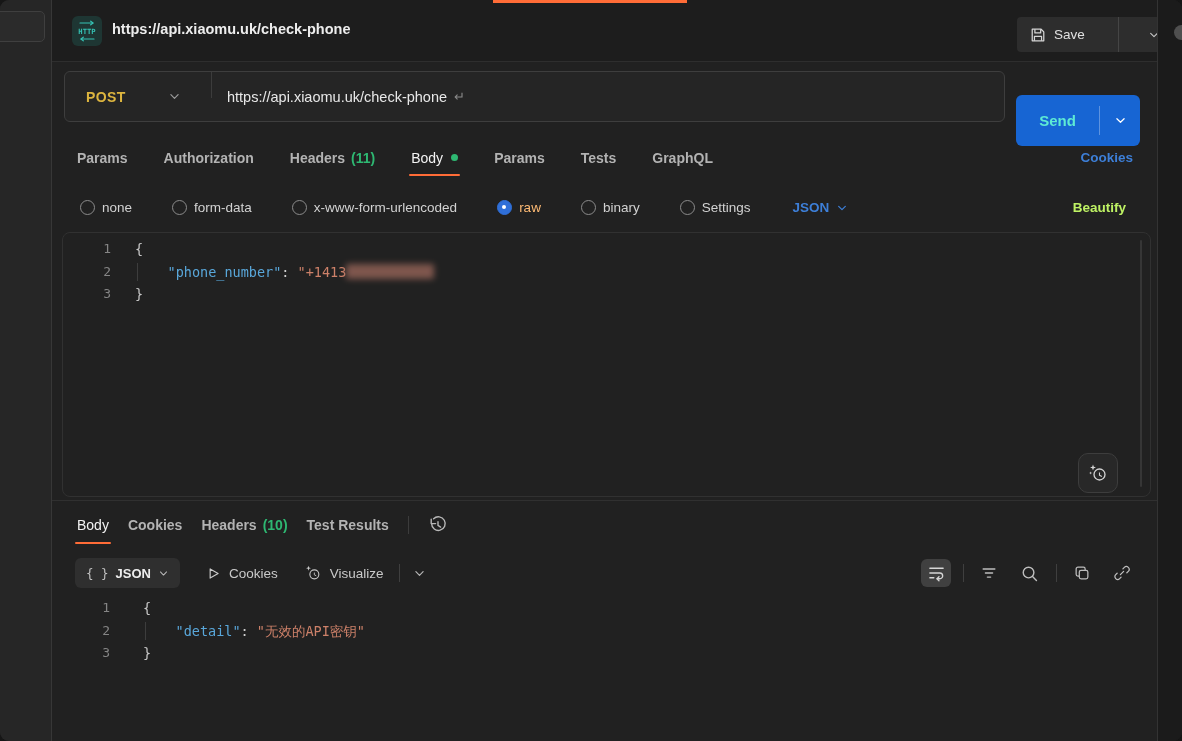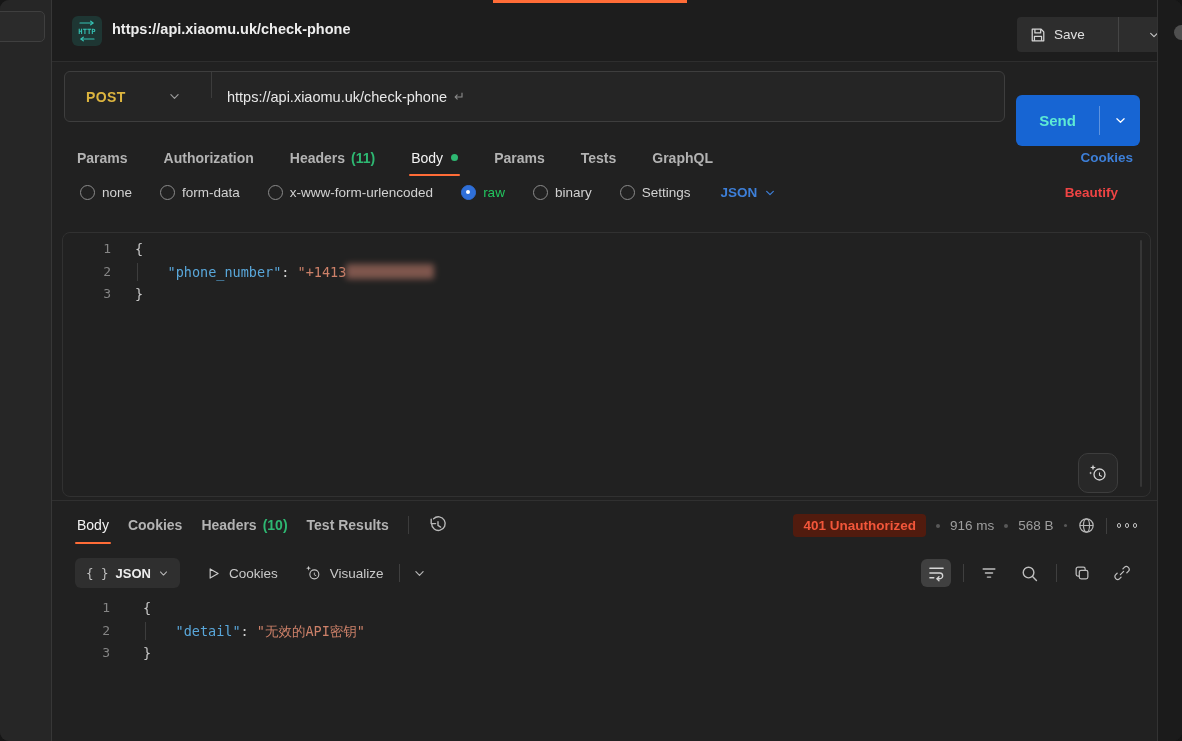--- a/index.html
+++ b/index.html
@@ -48,29 +48,29 @@
   .req-tabs{position:absolute;left:0;top:139px;right:0;height:37px;display:flex;align-items:center;
             padding-left:25px;gap:36px;font-size:14px;color:#b3b3b3;}
   .tab{position:relative;height:100%;display:flex;align-items:center;gap:6px;cursor:pointer;font-weight:bold;}
   .tab .count{color:#2eb872;}
   .tab.active{color:#f3f3f3;font-weight:500;}
   .tab.active::after{content:"";position:absolute;left:-2px;right:-2px;bottom:0;height:2.5px;background:#ff6c37;border-radius:2px;}
   .dot{width:7px;height:7px;border-radius:50%;background:#2eb872;margin-left:2px;}
   .cookies-link{margin-left:auto;margin-right:24px;color:#3d7fd8;font-weight:600;font-size:13.5px;cursor:pointer;}
 
   
-  .modes{position:absolute;left:0;top:185px;right:8px;height:30px;display:flex;align-items:flex-start;
-         padding-left:28px;gap:28px;font-size:13.5px;color:#d2d2d2;}
+  .modes{position:absolute;left:0;top:185px;right:0;height:30px;display:flex;align-items:flex-end;
+         padding-left:28px;gap:40px;font-size:13.5px;color:#d2d2d2;}
   .mode{display:flex;align-items:center;gap:7px;cursor:pointer;}
   .radio{width:15px;height:15px;border:1.5px solid #8b8b8b;border-radius:50%;box-sizing:border-box;position:relative;}
   .mode.checked .radio{border-color:#2f6fd8;background:#2f6fd8;}
   .mode.checked .radio::after{content:"";position:absolute;left:4px;top:4px;width:4px;height:4px;background:#fff;border-radius:50%;}
-  .mode.checked{color:#22c55e;}
+  .mode.checked{color:#fdba74;}
   .lang{display:flex;align-items:center;gap:7px;color:#3d7fd8;font-weight:700;margin-left:2px;cursor:pointer;}
-  .beautify{margin-left:auto;margin-right:31px;color:#ef4444;font-weight:600;font-size:13.5px;cursor:pointer;}
+  .beautify{margin-left:auto;margin-right:31px;color:#bef264;font-weight:600;font-size:13.5px;cursor:pointer;}
 
   
   .editor{position:absolute;left:10px;top:232px;width:1089px;height:265px;border:1px solid #313131;border-radius:8px;
           font-family:"DejaVu Sans Mono","DejaVu Sans",monospace;font-size:13.5px;padding-top:5px;box-sizing:border-box;}
   .cl{display:flex;line-height:22.5px;}
   .ln{width:48px;text-align:right;color:#858585;flex:none;font-size:13px;}
   .ct{margin-left:24px;white-space:pre;position:relative;color:#c9c9c9;}
   .ct.wide{margin-left:33px;}
   .tok-key{color:#59a7da;}
   .tok-sep{color:#d0d0d0;}
@@ -283,41 +283,20 @@
         <div class="resp-vsep"></div>
         <span class="history">
           <svg width="20" height="20" viewBox="0 0 20 20" fill="none" stroke="currentColor" stroke-width="1.4" stroke-linecap="round" stroke-linejoin="round">
             <path d="M3.2 4.2v4.4h4.4"></path>
             <path d="M3.6 8.6a6.8 6.8 0 1 0 2-4.8"></path>
             <path d="M10 6.8v3.6l2.6 1.7"></path>
           </svg>
         </span>
       </div>
 
-      <div class="status-row">
-        <span class="pill">401 Unauthorized</span>
-        <span class="sep-dot"></span>
-        <span>916 ms</span>
-        <span class="sep-dot"></span>
-        <span>568 B</span>
-        <span class="sep-dot small"></span>
-        <span class="globe">
-          <svg width="19" height="19" viewBox="0 0 20 20" fill="none" stroke="currentColor" stroke-width="1.3">
-            <circle cx="10" cy="10" r="7"></circle>
-            <ellipse cx="10" cy="10" rx="3.2" ry="7"></ellipse>
-            <path d="M3 10h14"></path>
-          </svg>
-        </span>
-        <span class="status-vsep"></span>
-        <span class="more">
-            <i></i>
-            <i></i>
-            <i></i>
-          </span>
-      </div>
 
       <div class="resp-toolbar">
         <div class="btn-json">
           <span class="braces">{ }</span>
           <span class="lbl">JSON</span>
           <svg width="11" height="11" viewBox="0 0 18 18" fill="none" stroke="#b8b8b8" stroke-width="1.7" stroke-linecap="round" stroke-linejoin="round">
               <polyline points="4 6.5 9 11.5 14 6.5"></polyline>
             </svg>
         </div>
         <div class="tb-item">

